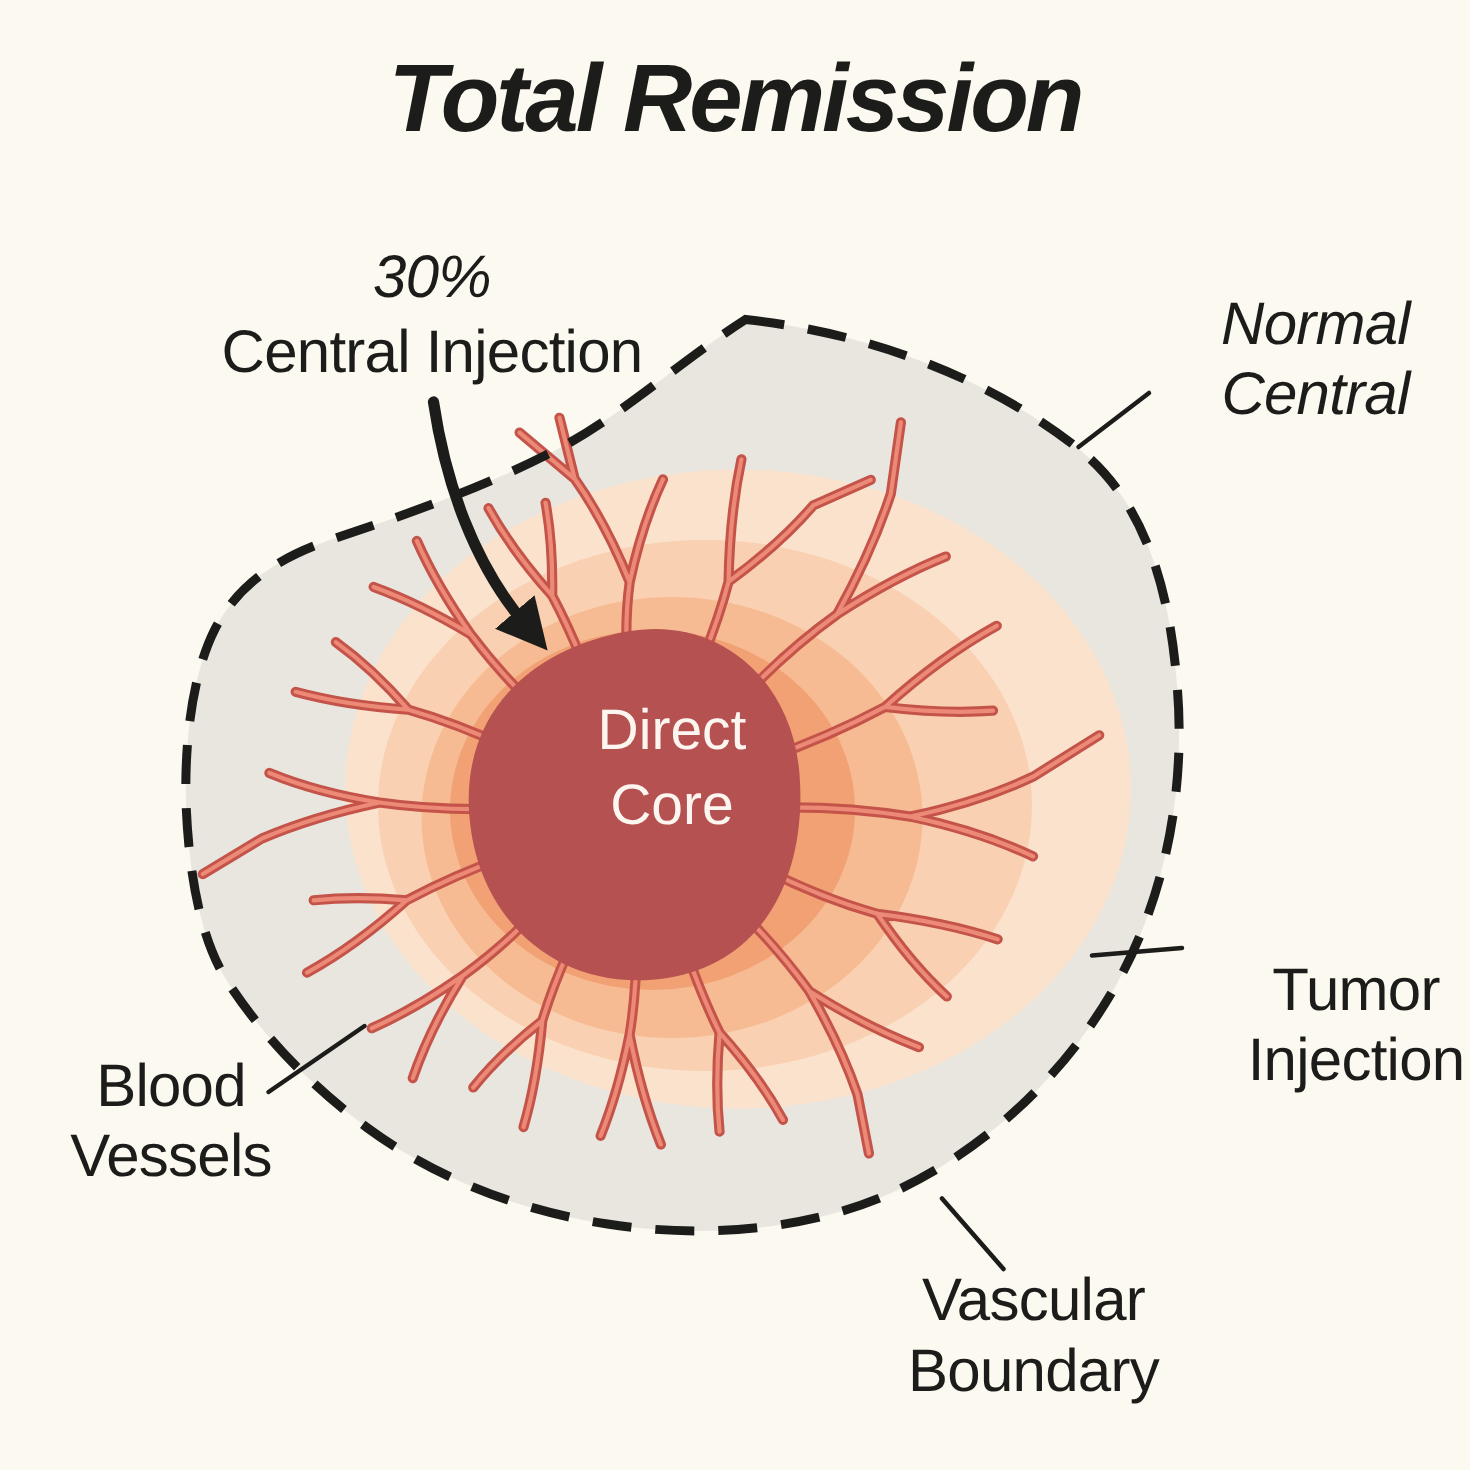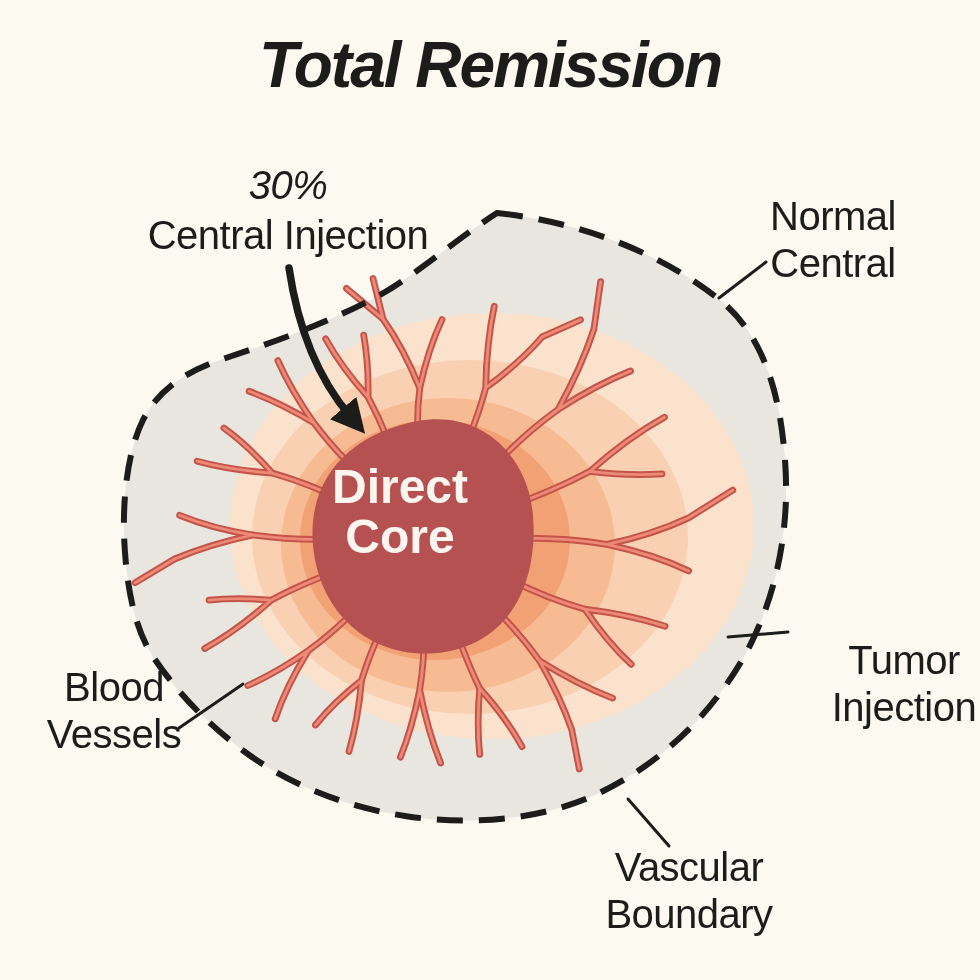--- a/index.html
+++ b/index.html
@@ -37,31 +37,31 @@
     font-size: 64px;
     line-height: 70px;
     font-weight: 700;
     letter-spacing: -2px;
     color: var(--ink, #1c1c1a);
     white-space: nowrap;
     font-style: italic;
   }
   #injection-label { left: 288px; top: 158px; }
   #injection-label .big { font-size: 40px; line-height: 54px; font-style: italic; }
-  #normal-tissue-label { left: 833px; top: 193px; }
+  #normal-tissue-label { left: 877px; top: 193px; font-style: italic; }
   #tumor-boundary-label { left: 904px; top: 607px; margin-top: 30px; }
-  #blood-vessels-label { left: 114px; top: 664px; }
+  #blood-vessels-label { left: 114px; top: 701px; }
   #vascular-collapse-label { left: 689px; top: 844px; }
   #core-label {
-    left: 400px; top: 462px;
+    left: 448px; top: 462px;
     color: var(--core-text, #fdf6f0);
-    font-size: 48px;
+    font-size: 38px;
     line-height: 50px;
     letter-spacing: 0;
-    font-weight: 700;
+    font-weight: 400;
   }
 </style>
 </head>
 <body>
 
 <div id="stage" style="--background: #fbf9f0; --tissue: #e9e6df; --ring-outer: #fbe2cc; --ring-mid-outer: #f9d0b1; --ring-mid-inner: #f6bb92; --ring-inner: #f1a173; --core: #b55150; --core-text: #fdf6f0; --vessel-dark: #c4544a; --vessel-light: #ec8a77; --ink: #1c1c1a;">
 
   <svg id="diagram-svg" width="980" height="980" viewBox="0 0 980 980">
     <defs>
       <marker id="arrowhead" markerWidth="4.8" markerHeight="4.8" refX="1.4" refY="2.3" orient="auto" markerUnits="strokeWidth">

